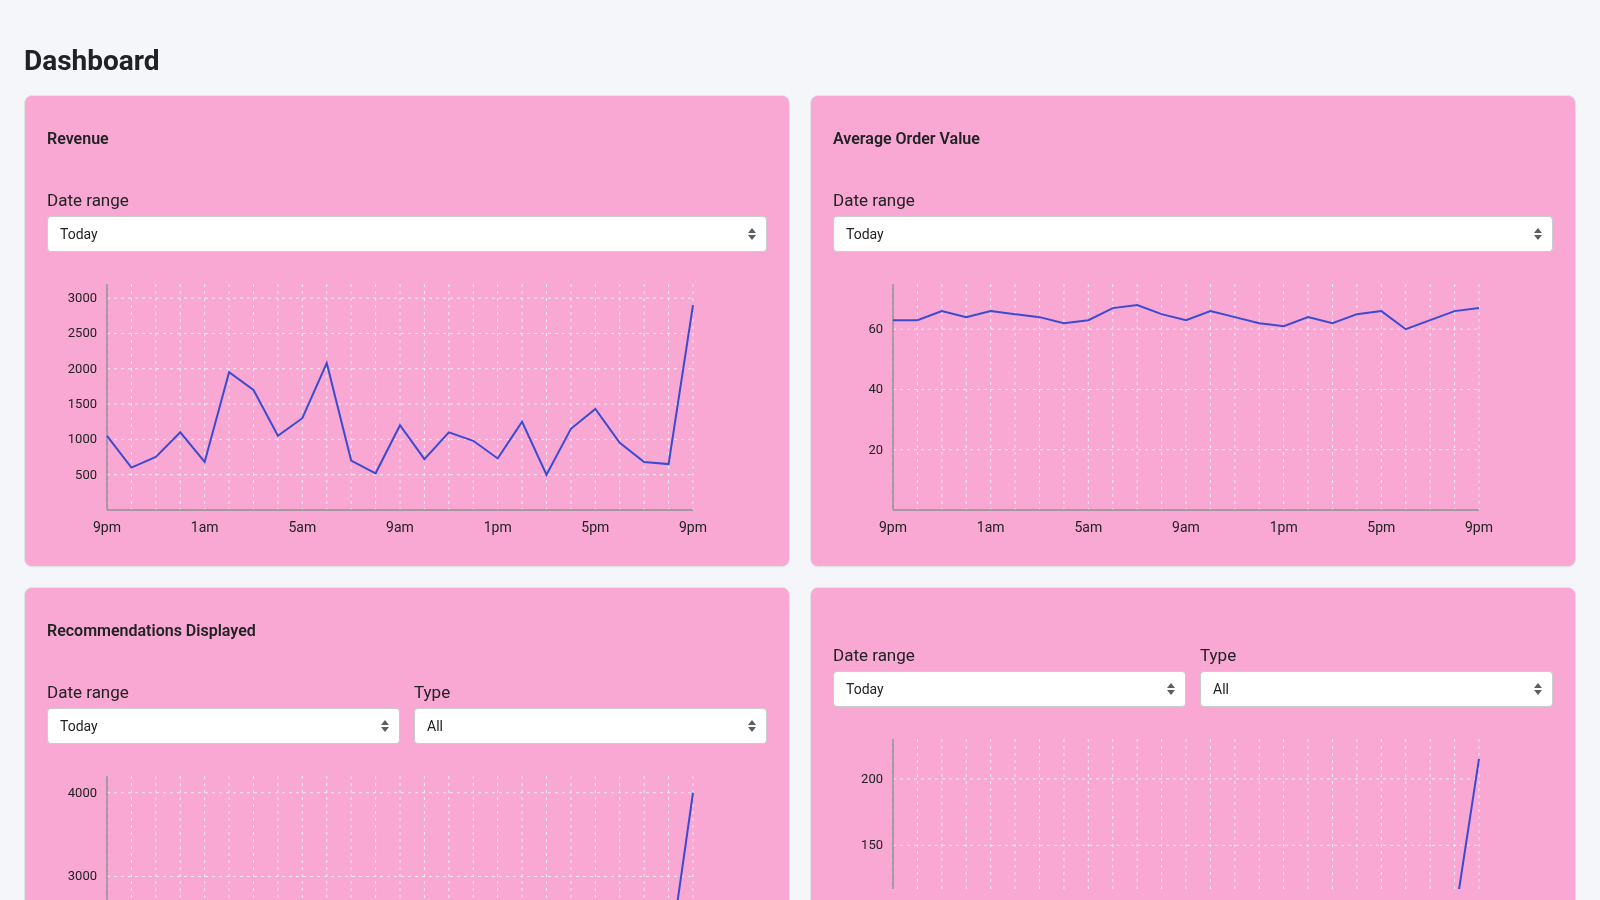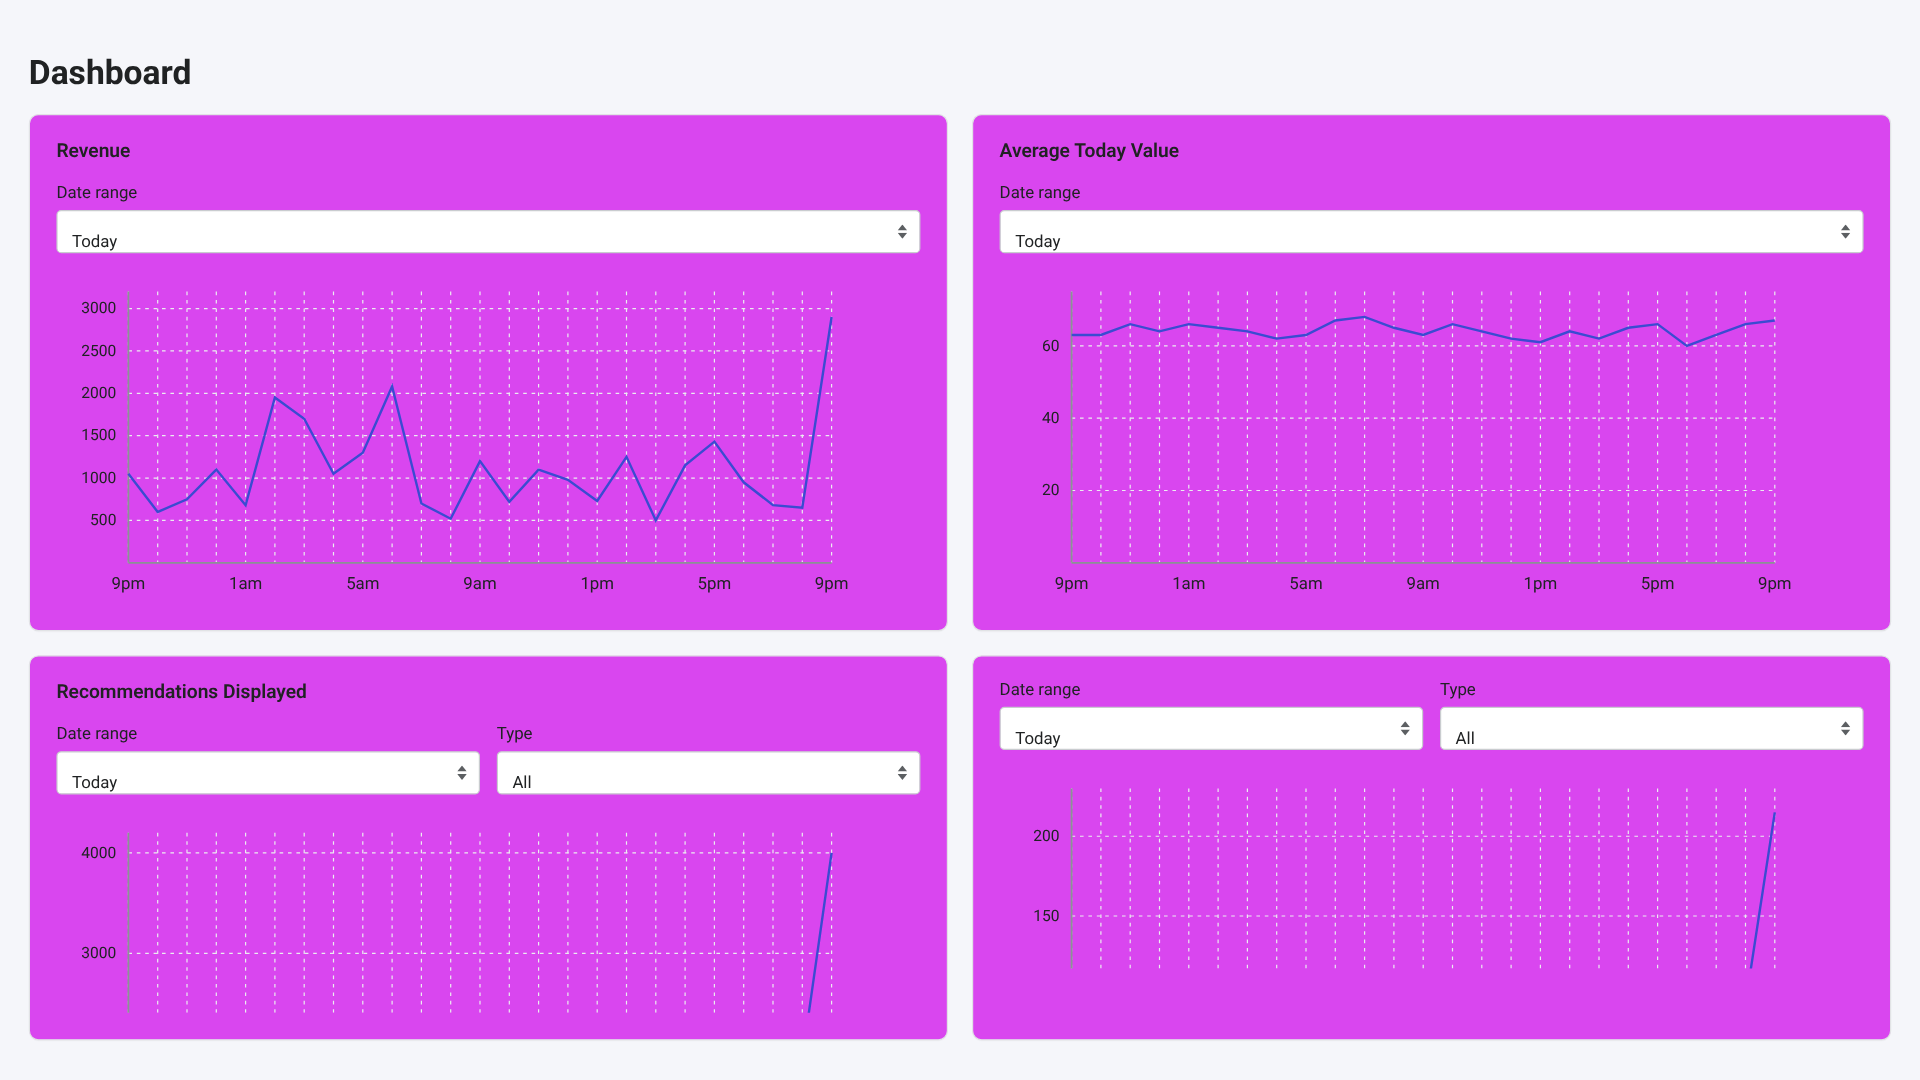--- a/index.html
+++ b/index.html
@@ -15,58 +15,59 @@
     font-weight: 700;
     padding: 12px 0 18px 0;
     margin-top: 32px;
   }
   .grid {
     display: grid;
     grid-template-columns: 1fr 1fr;
     gap: 20px;
   }
   .card {
-    background: #d946ef;
+    background: #f9a8d4;
     border: 1px solid #e1e3e5;
     border-radius: 8px;
-    padding: 20px 22px 22px 22px;
+    padding: 33px 22px 22px 22px;
     box-shadow: 0 1px 0 rgba(0,0,0,0.02);
   }
   .card-title {
     font-size: 16px;
     font-weight: 600;
     margin-bottom: 18px;
   }
   .filters {
     display: flex;
     gap: 14px;
     margin-bottom: 22px;
   }
   .field {
     flex: 1;
     min-width: 0;
   }
   .field-label {
-    font-size: 14px;
+    font-size: 17px;
     color: #202223;
     margin-bottom: 6px;
     display: block;
+    margin-top: 24px;
   }
   .select {
     width: 100%;
     height: 36px;
     border: 1px solid #c9cccf;
     border-radius: 4px;
     background: #fff;
     padding: 0 34px 0 12px;
     font-size: 14px;
     color: #202223;
     position: relative;
     display: flex;
-    align-items: flex-end;
+    align-items: center;
     cursor: pointer;
     user-select: none;
   }
   .select .select-icon {
     position: absolute;
     right: 10px;
     top: 50%;
     transform: translateY(-50%);
     display: flex;
     flex-direction: column;
@@ -151,21 +152,21 @@
           <text x="353" y="258" text-anchor="middle" font-size="14" fill="#202223">9am</text>
           <text x="450.66666666666663" y="258" text-anchor="middle" font-size="14" fill="#202223">1pm</text>
           <text x="548.3333333333334" y="258" text-anchor="middle" font-size="14" fill="#202223">5pm</text>
           <text x="646" y="258" text-anchor="middle" font-size="14" fill="#202223">9pm</text>
           <path d="M60,161.84375 L84.41666666666666,193.625 L108.83333333333333,183.03125 L133.25,158.3125 L157.66666666666666,187.975 L182.08333333333334,98.28125 L206.5,115.9375 L230.91666666666669,161.84375 L255.33333333333331,144.1875 L279.75,89.1 L304.1666666666667,186.5625 L328.5833333333333,199.275 L353,151.25 L377.41666666666663,185.15 L401.83333333333337,158.3125 L426.25,166.7875 L450.66666666666663,184.44375 L475.08333333333337,147.71875 L499.5,200.6875 L523.9166666666666,154.78125 L548.3333333333334,135.00625 L572.75,168.90625 L597.1666666666666,187.975 L621.5833333333334,190.09375 L646,31.1875" fill="none" stroke="#3b4bd1" stroke-width="2"></path>
         </svg>
       </div>
   </div>
 
   <div class="card">
-    <div class="card-title">Average Today Value</div>
+    <div class="card-title">Average Order Value</div>
     <div class="filters">
       <div class="field">
         <label class="field-label">Date range</label>
         <div class="select">
           <span>Today</span>
           <span class="select-icon">
             <svg width="8" height="5" viewBox="0 0 8 5">
                 <path d="M0 5 L4 0 L8 5 Z" fill="currentColor"></path>
               </svg>
             <svg width="8" height="5" viewBox="0 0 8 5">

